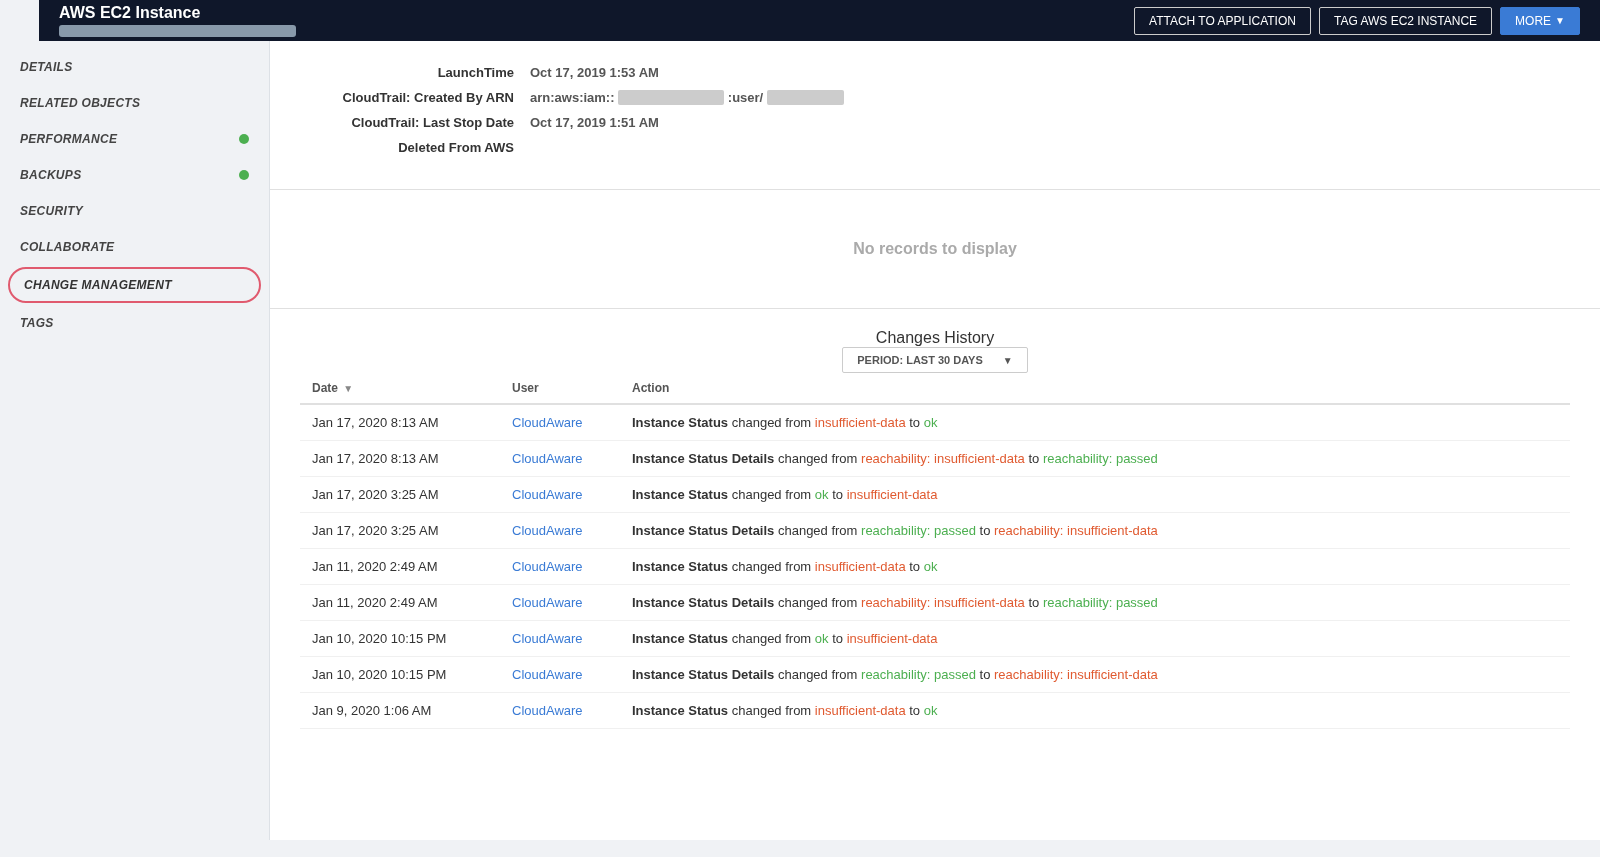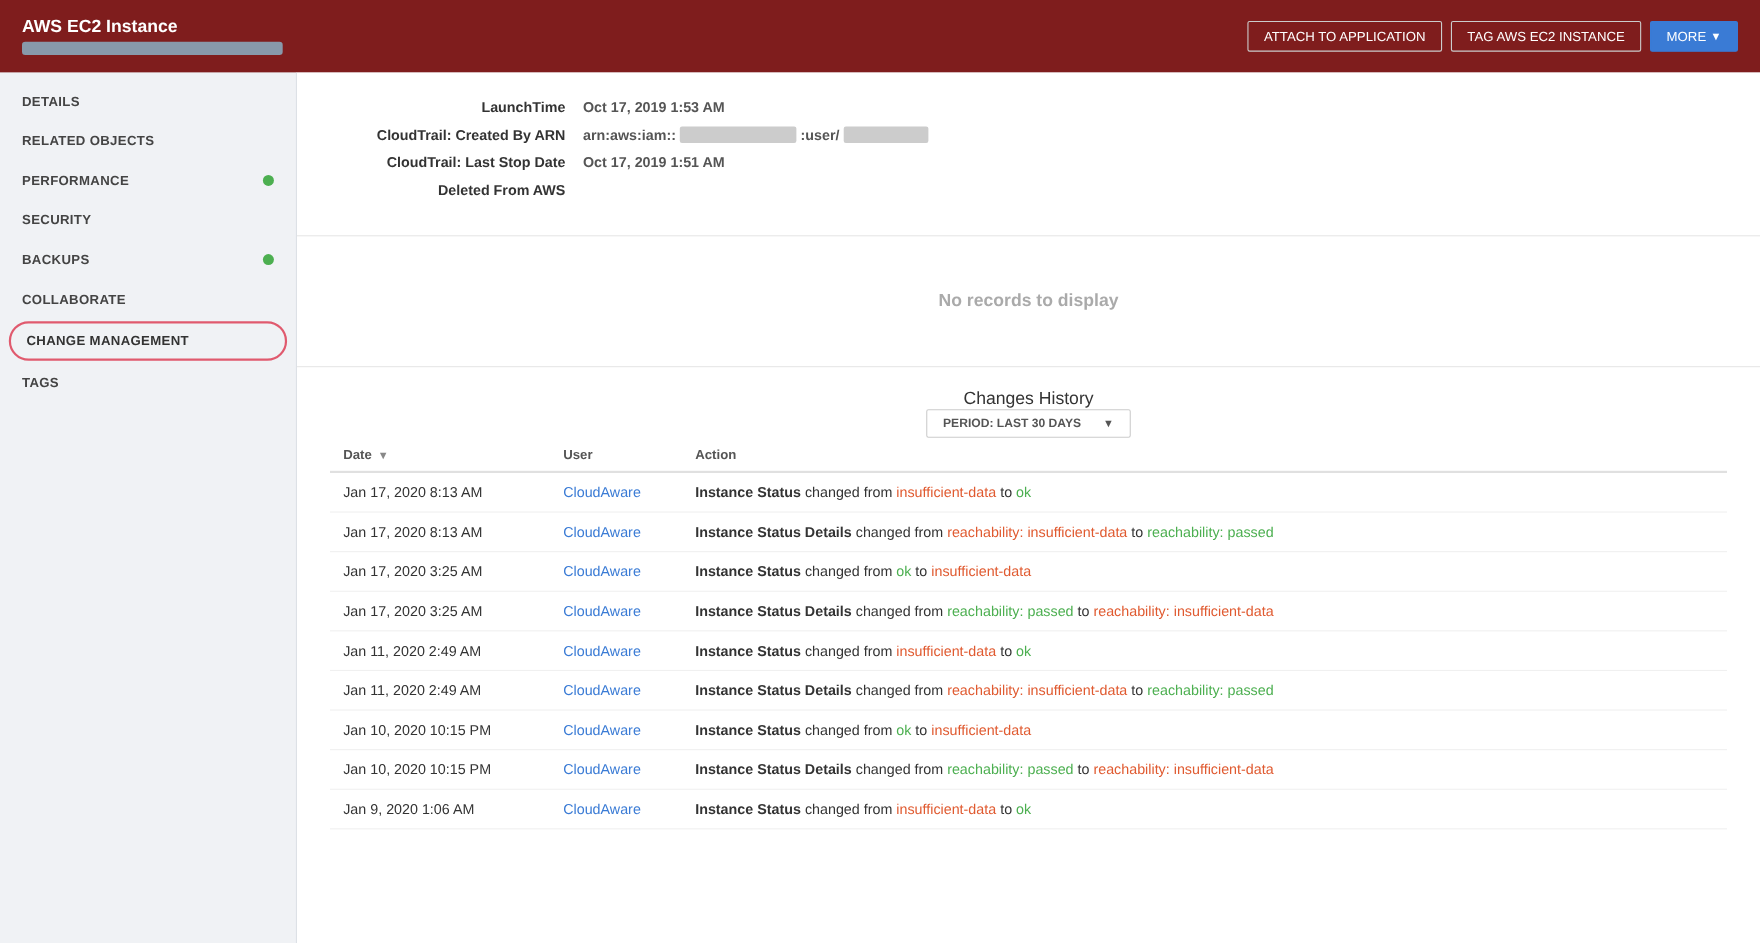--- a/index.html
+++ b/index.html
@@ -1,26 +1,27 @@
 <!DOCTYPE html>
 <html><head>
   <meta charset="utf-8">
   <style>
     * { box-sizing: border-box; margin: 0; padding: 0; }
     body { font-family: Arial, sans-serif; font-size: 13px; background: #f0f2f5; color: #333; }
 
     
     .header {
-      background: #7f1d1d;
+      background: #0f172a;
       color: white;
       display: flex;
       align-items: center;
       justify-content: space-between;
       padding: 0 20px;
-      height: 66px;
+      height: 41px;
+      margin-left: 39px;
     }
     .header-title {
       font-size: 16px;
       font-weight: bold;
       color: white;
     }
     .header-subtitle {
       font-size: 12px;
       color: #aab8c2;
       margin-top: 2px;
@@ -71,20 +72,21 @@
       padding: 11px 20px;
       font-size: 12px;
       font-weight: 600;
       color: #444;
       cursor: pointer;
       display: flex;
       align-items: center;
       justify-content: space-between;
       letter-spacing: 0.3px;
       text-transform: uppercase;
+      font-style: italic;
     }
     .sidebar-item.active {
       border: 2px solid #e05a6e;
       border-radius: 20px;
       margin: 2px 8px;
       padding: 9px 14px;
       color: #333;
     }
     .dot {
       width: 10px;
@@ -242,25 +244,25 @@
         <span>DETAILS</span>
       </div>
       <div class="sidebar-item">
         <span>RELATED OBJECTS</span>
       </div>
       <div class="sidebar-item">
         <span>PERFORMANCE</span>
         <span class="dot dot-green"></span>
       </div>
       <div class="sidebar-item">
-        <span>SECURITY</span>
-      </div>
-      <div class="sidebar-item">
         <span>BACKUPS</span>
         <span class="dot dot-green"></span>
+      </div>
+      <div class="sidebar-item">
+        <span>SECURITY</span>
       </div>
       <div class="sidebar-item">
         <span>COLLABORATE</span>
       </div>
       <div class="sidebar-item active">
         <span>CHANGE MANAGEMENT</span>
       </div>
       <div class="sidebar-item">
         <span>TAGS</span>
       </div>

